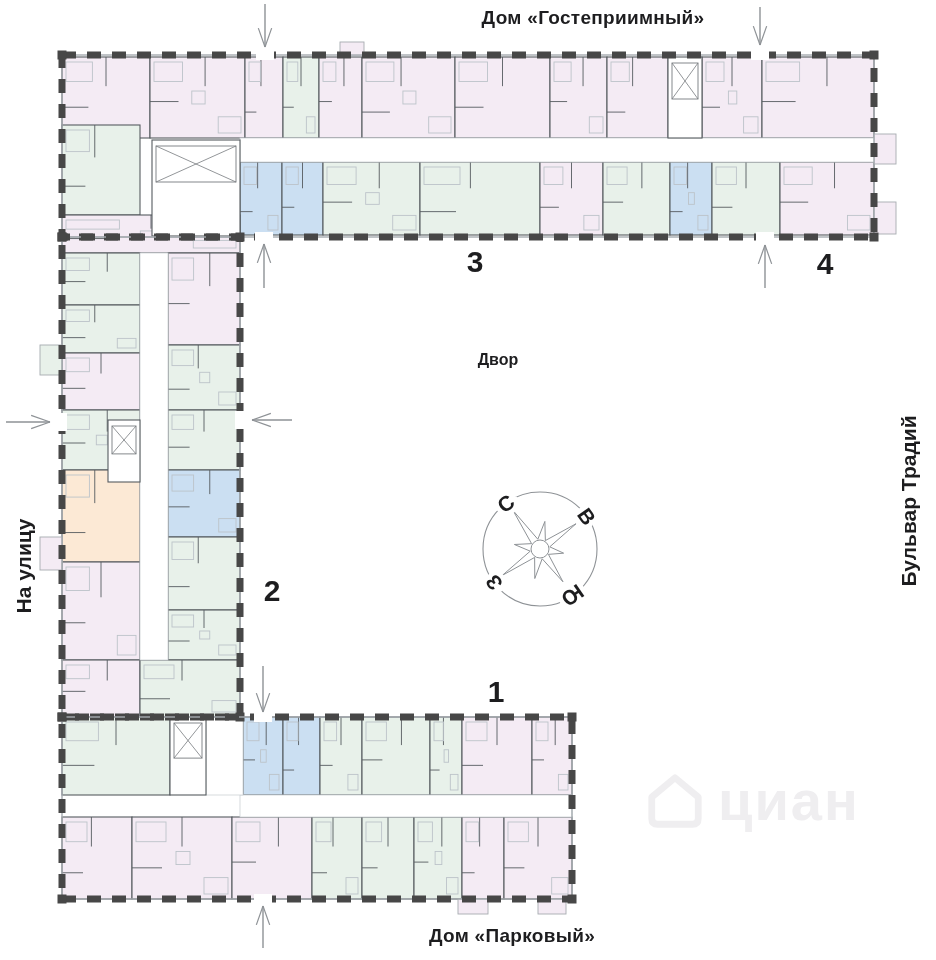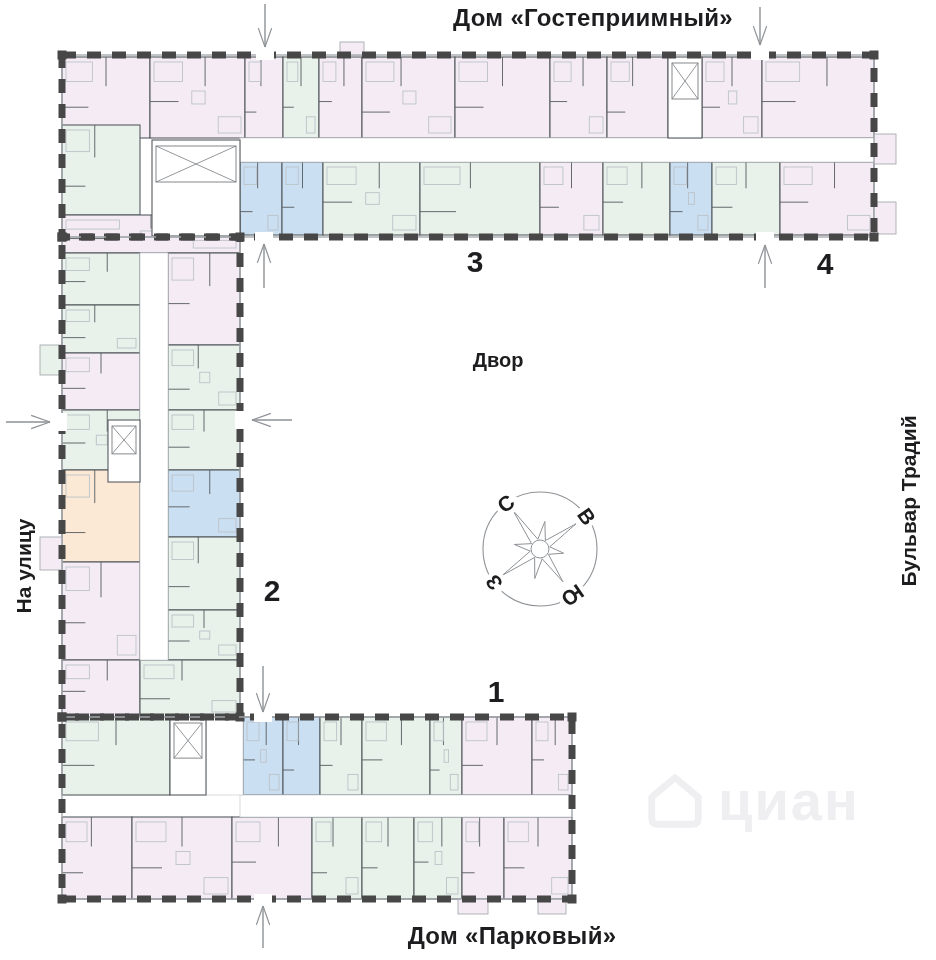--- a/index.html
+++ b/index.html
@@ -1,24 +1,24 @@
 <!DOCTYPE html>
 <html><head>
 <meta charset="utf-8">
 <style>
   html,body{margin:0;padding:0;background:#ffffff;}
   .canvas{position:relative;width:936px;height:960px;overflow:hidden;background:#fff;
           font-family:"Liberation Sans",sans-serif;}
   svg{position:absolute;left:0;top:0;}
   .lbl{position:absolute;transform:translate(-50%,-50%);font-weight:700;color:#1d1d1f;
        white-space:nowrap;user-select:none;}
-  .title{font-size:24px;letter-spacing:.3px;}
+  .title{font-size:19px;letter-spacing:.3px;}
   .side{font-size:21px;}
   .rot{transform:translate(-50%,-50%) rotate(-90deg);}
-  .courtyard{font-size:20px;}
+  .courtyard{font-size:16px;}
   .secnum{font-size:30px;}
   .watermark{position:absolute;left:644px;top:768px;display:flex;align-items:center;gap:12px;
              color:#efeef0;font-weight:700;font-size:56px;letter-spacing:2px;}
   .watermark svg{position:static;}
 </style>
 </head>
 <body>
 
 <div class="canvas">
   <svg id="plan-svg" width="936" height="960" viewBox="0 0 936 960">

